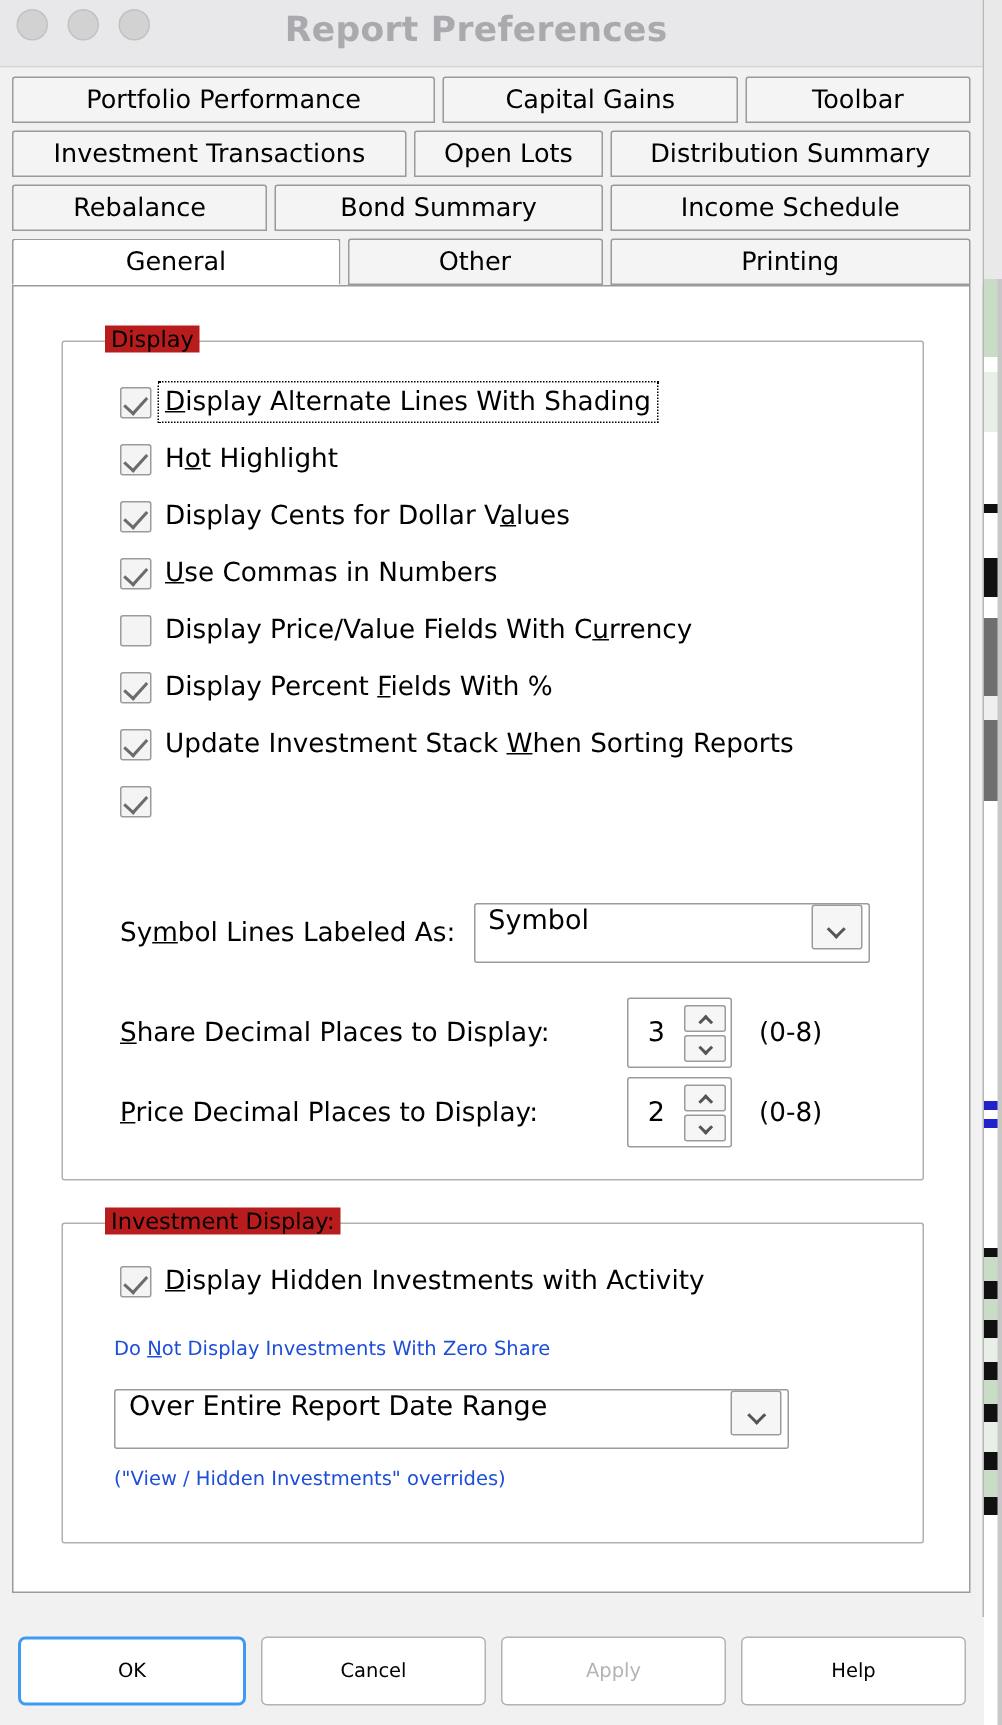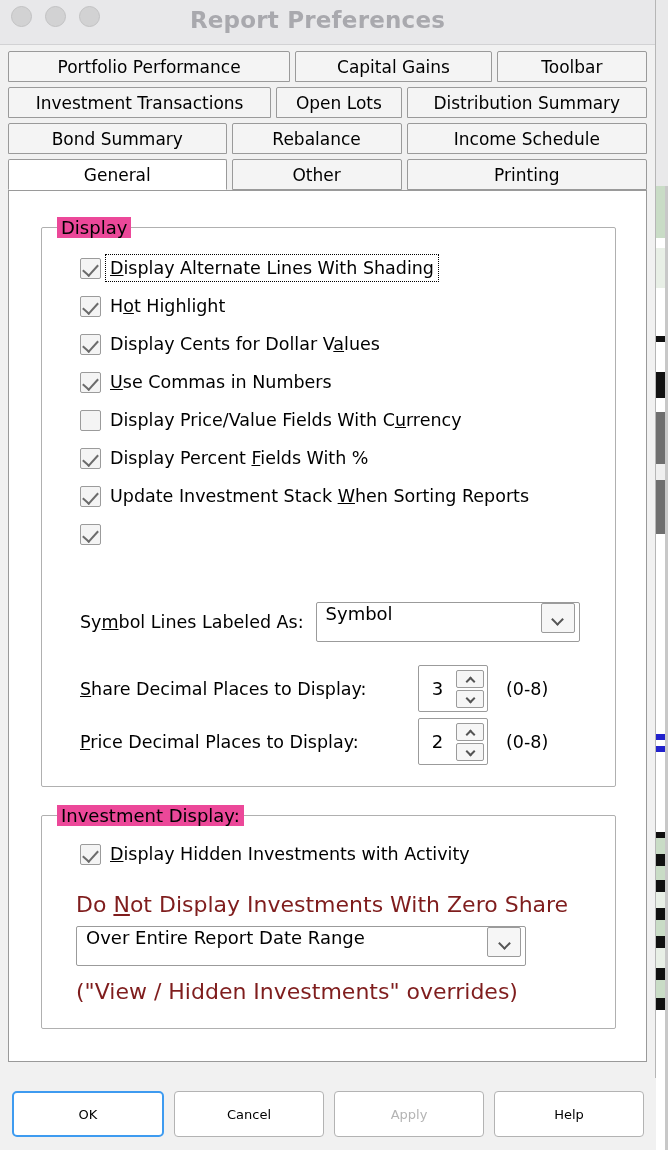--- a/index.html
+++ b/index.html
@@ -118,24 +118,24 @@
   }
 
   
   .groupbox {
     position: absolute;
     border: 1px solid #b0b0b0;
     border-radius: 2px;
   }
   .group-title {
     position: absolute;
-    top: -11px; left: 15px;
-    background: #ec4899;
+    top: -11px; left: 28px;
+    background: #b91c1c;
     padding: 0 4px;
-    font-size: 18px;
+    font-size: 15px;
     color: #000;
   }
   #group-display { top: 36px; left: 32px; right: 30px; height: 560px; }
   #group-investment { top: 624px; left: 32px; right: 30px; height: 214px; }
 
   
   .cbrow {
     position: absolute;
     display: flex;
     align-items: center;
@@ -277,22 +277,22 @@
   .spin-btn.down .spin-arrow::after { transform: rotate(45deg); top: -1px; }
 
   .range-hint {
     font-size: 17.5px;
     color: #000;
     margin-left: 18px;
     white-space: nowrap;
   }
   .statictext {
     position: absolute;
-    font-size: 22px;
-    color: #7f1d1d;
+    font-size: 13px;
+    color: #1d4ed8;
     white-space: nowrap;
   }
 
   
   #footer {
     position: absolute;
     bottom: 0; left: 0;
     width: 656px;
     height: 72px;
     background: #f1f1f1;
@@ -384,25 +384,25 @@
           <span>Investment Transactions</span>
         </div>
         <div class="tab" style="flex: 130 0 0px;">
           <span>Open Lots</span>
         </div>
         <div class="tab" style="flex: 251 0 0px;">
           <span>Distribution Summary</span>
         </div>
       </div>
     <div class="tab-row" id="tab-row-3">
+        <div class="tab" style="flex: 177 0 0px;">
+          <span>Rebalance</span>
+        </div>
         <div class="tab" style="flex: 228 0 0px;">
           <span>Bond Summary</span>
-        </div>
-        <div class="tab" style="flex: 177 0 0px;">
-          <span>Rebalance</span>
         </div>
         <div class="tab" style="flex: 251 0 0px;">
           <span>Income Schedule</span>
         </div>
       </div>
     <div class="tab-row" id="tab-row-4">
         <div class="tab selected" style="flex: 228 0 0px;">
           <span>General</span>
         </div>
         <div class="tab" style="flex: 177 0 0px;">

